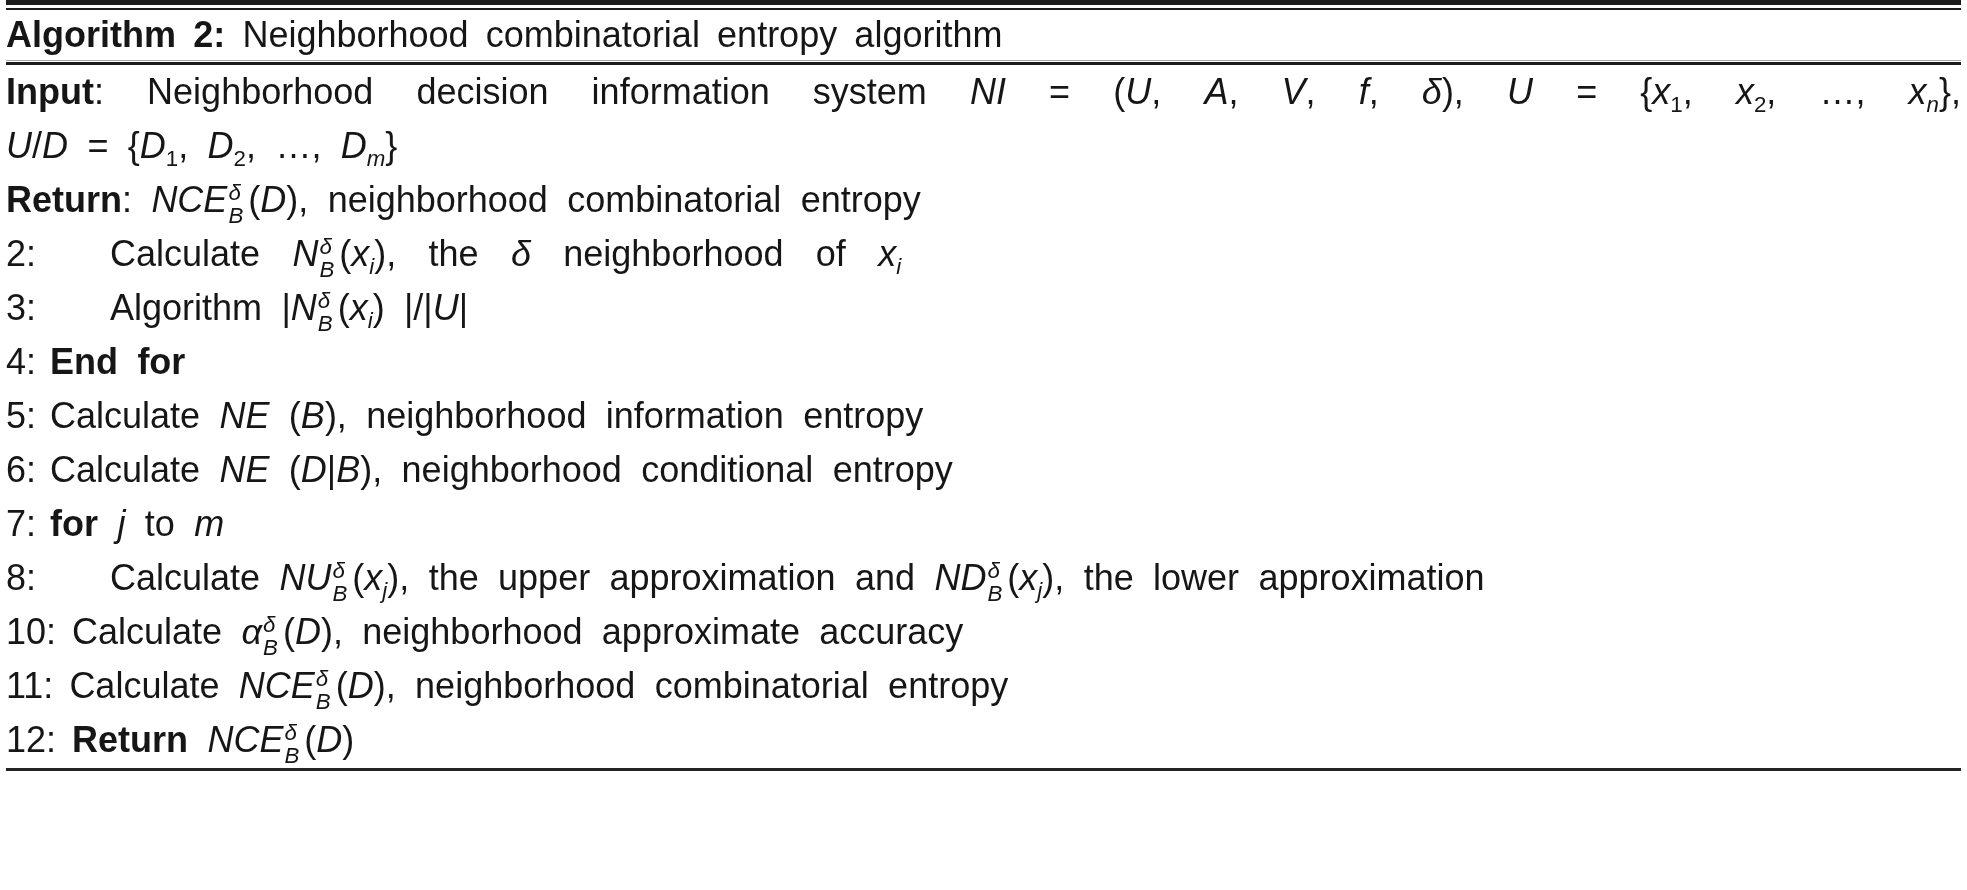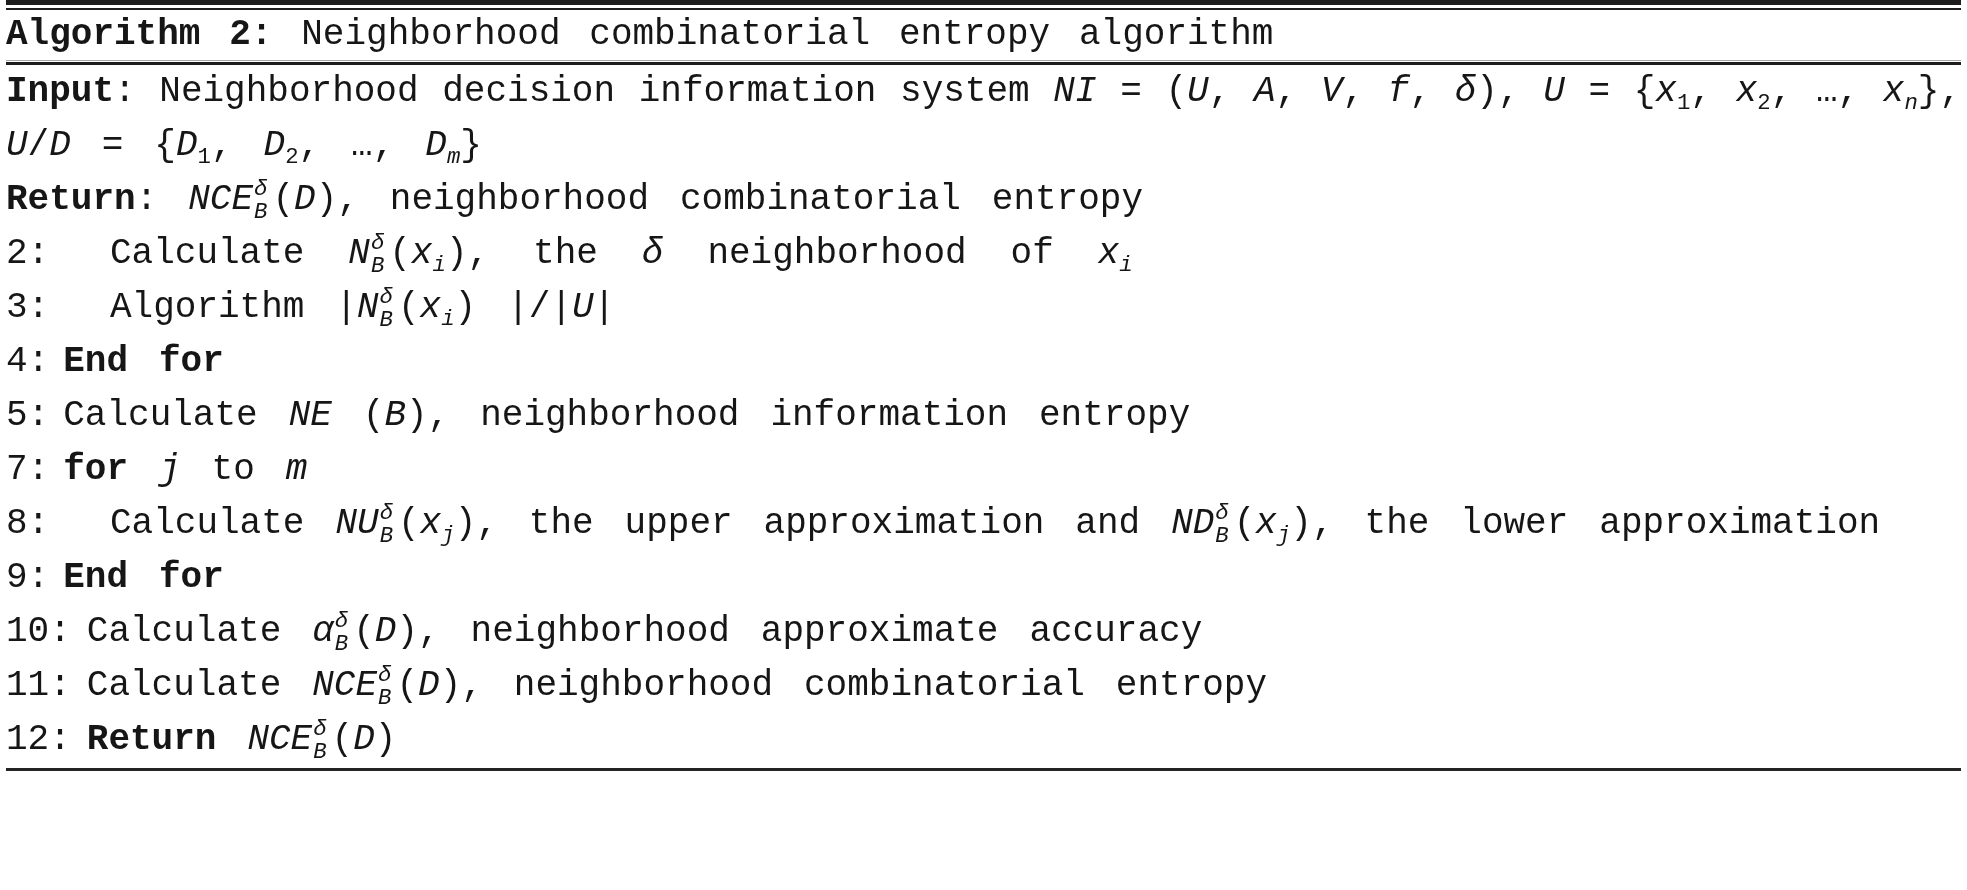--- a/index.html
+++ b/index.html
@@ -1,19 +1,19 @@
 <!DOCTYPE html>
 <html><head>
 <meta charset="utf-8">
 <style>
   html,body{margin:0;padding:0;background:#fff;}
   .algo{
     width:1967px;height:776px;box-sizing:border-box;
     background:#ffffff;color:#161616;
-    font-family:Liberation Mono, monospace;
+    font-family:Liberation Sans, sans-serif;
     font-size:36px;overflow:hidden;padding:0 6px;
   }
   .rule{background:#1c1c1c;}
   .rule-top1{height:5px;margin-bottom:3px;}
   .rule-top2{height:2px;}
   .rule-mid-shadow{height:1px;background:#a8a8a8;margin-top:1px;}
   .rule-mid{height:3px;background:#1c1c1c;margin-top:1px;}
   .rule-bottom{height:3px;background:#242424;margin-top:1px;}
   .title{height:49px;line-height:49px;white-space:nowrap;word-spacing:0.2em;}
   .line{height:54px;line-height:54px;white-space:nowrap;word-spacing:0.26em;}
@@ -54,29 +54,29 @@
   <div class="line indent wide"><span class="seg-num">2:</span><span>Calculate </span><span class="it">N</span><span class="ss">
         <span class="sup">δ</span>
         <span class="sub">B</span>
       </span><span>(</span><span class="it">x<sub class="it">i</sub></span><span>), the </span><span class="it">δ</span><span> neighborhood of </span><span class="it">x<sub class="it">i</sub></span></div>
   <div class="line indent"><span class="seg-num">3:</span><span>Algorithm |</span><span class="it">N</span><span class="ss">
         <span class="sup">δ</span>
         <span class="sub">B</span>
       </span><span>(</span><span class="it">x<sub class="it">i</sub></span><span>) |/|</span><span class="it">U</span><span>|</span></div>
   <div class="line"><span class="seg-num">4:</span><b>End for</b></div>
   <div class="line"><span class="seg-num">5:</span><span>Calculate </span><span class="it">NE</span><span> (</span><span class="it">B</span><span>), neighborhood information entropy</span></div>
+  <div class="line"><span class="seg-num">6:</span><span>Calculate </span><span class="it">NE</span><span> (</span><span class="it">D</span><span>|</span><span class="it">B</span><span>), neighborhood conditional entropy</span></div>
   <div class="line"><span class="seg-num">7:</span><b>for</b><span> </span><span class="it">j</span><span> to </span><span class="it">m</span></div>
   <div class="line indent"><span class="seg-num">8:</span><span>Calculate </span><span class="it">NU</span><span class="ss">
         <span class="sup">δ</span>
         <span class="sub">B</span>
       </span><span>(</span><span class="it">x<sub class="it">j</sub></span><span>), the upper approximation and </span><span class="it">ND</span><span class="ss">
         <span class="sup">δ</span>
         <span class="sub">B</span>
       </span><span>(</span><span class="it">x<sub class="it">j</sub></span><span>), the lower approximation</span></div>
-  <div class="line"><span class="seg-num">9:</span><b>End for</b></div>
   <div class="line tight"><span class="seg-num">10:</span><span>Calculate </span><span class="it">α</span><span class="ss">
         <span class="sup">δ</span>
         <span class="sub">B</span>
       </span><span>(</span><span class="it">D</span><span>), neighborhood approximate accuracy</span></div>
   <div class="line tight"><span class="seg-num">11:</span><span>Calculate </span><span class="it">NCE</span><span class="ss">
         <span class="sup">δ</span>
         <span class="sub">B</span>
       </span><span>(</span><span class="it">D</span><span>), neighborhood combinatorial entropy</span></div>
   <div class="line tight"><span class="seg-num">12:</span><b>Return</b><span> </span><span class="it">NCE</span><span class="ss">
         <span class="sup">δ</span>

